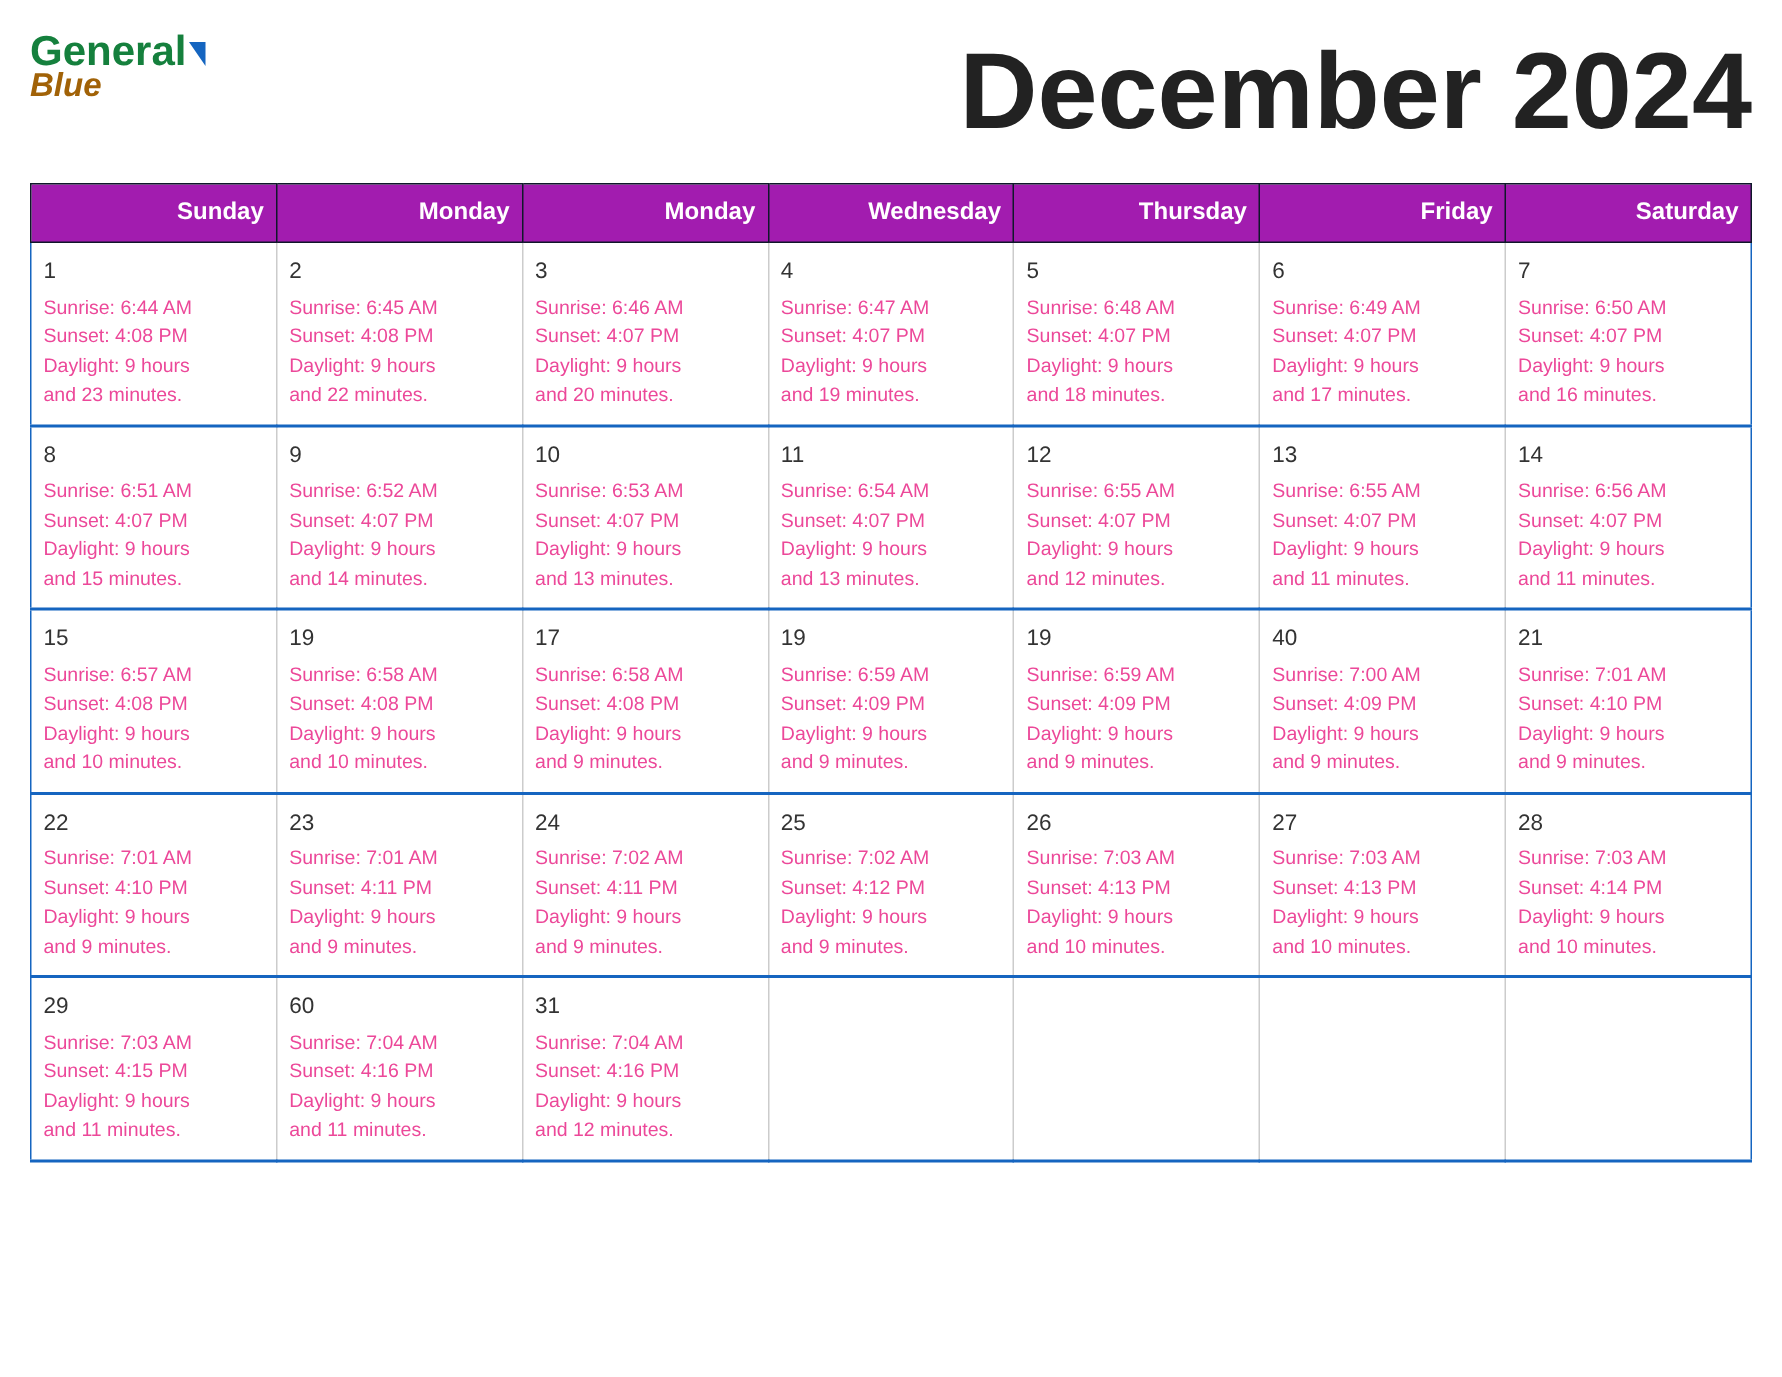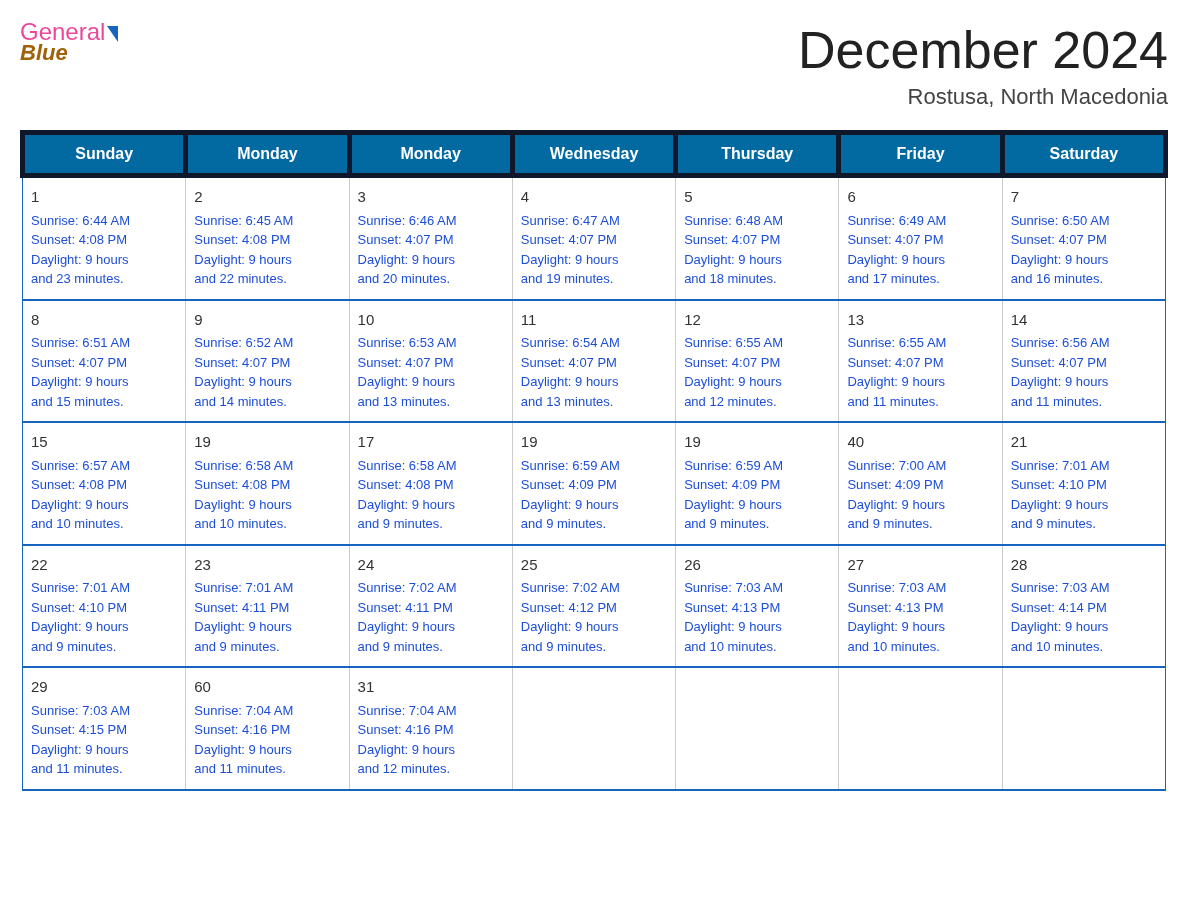--- a/index.html
+++ b/index.html
@@ -15,61 +15,61 @@
       justify-content: space-between;
       align-items: flex-start;
       margin-bottom: 20px;
     }
     .logo {
       display: flex;
       flex-direction: column;
       align-items: flex-start;
     }
     .logo-general {
-      font-size: 24px;
-      font-weight: normal;
-      color: #ec4899;
+      font-size: 28px;
+      font-weight: bold;
+      color: #15803d;
       line-height: 1;
     }
     .logo-general span {
       color: #1565c0;
     }
     .logo-blue {
       font-size: 22px;
       font-weight: bold;
       color: #a16207;
       margin-top: -4px;
       font-style: italic;
     }
     .title-block {
       text-align: right;
     }
     .calendar-title {
-      font-size: 52px;
-      font-weight: normal;
+      font-size: 72px;
+      font-weight: bold;
       color: #222;
     }
     .calendar-subtitle {
       font-size: 22px;
       color: #444;
       margin-top: 4px;
     }
     table {
       width: 100%;
       border-collapse: collapse;
       table-layout: fixed;
     }
     thead tr th {
-      background: #0369a1;
+      background: #a21caf;
       color: #fff;
       font-size: 16px;
       font-weight: bold;
       padding: 10px 8px;
-      text-align: center;
-      border: 5px solid #0f172a;
+      text-align: right;
+      border: 1px solid #0f172a;
     }
     tbody tr {
       border-bottom: 2px solid #1565c0;
     }
     tbody tr td {
       vertical-align: top;
       padding: 8px 8px 10px 8px;
       font-size: 13px;
       color: #333;
       border-left: 1px solid #ccc;
@@ -84,36 +84,35 @@
       border-right: 1px solid #1565c0;
     }
     .day-num {
       font-size: 15px;
       font-weight: normal;
       display: block;
       margin-bottom: 2px;
     }
     .day-info {
       font-size: 13px;
-      color: #1d4ed8;
+      color: #ec4899;
     }
   </style>
 </head>
 <body>
 
 <div class="header">
   <div class="logo">
     <div class="logo-general">
       General<span style="display:inline-block; margin-left:2px; width:0; height:0; border-left:11px solid transparent; border-bottom:0px solid transparent; border-top:16px solid #1565c0; vertical-align:middle;"></span>
     </div>
     <div class="logo-blue">Blue</div>
   </div>
   <div class="title-block">
     <div class="calendar-title">December 2024</div>
-    <div class="calendar-subtitle">Rostusa, North Macedonia</div>
   </div>
 </div>
 
 <table>
   <thead>
     <tr>
       <th>Sunday</th>
       <th>Monday</th>
       <th>Monday</th>
       <th>Wednesday</th>

